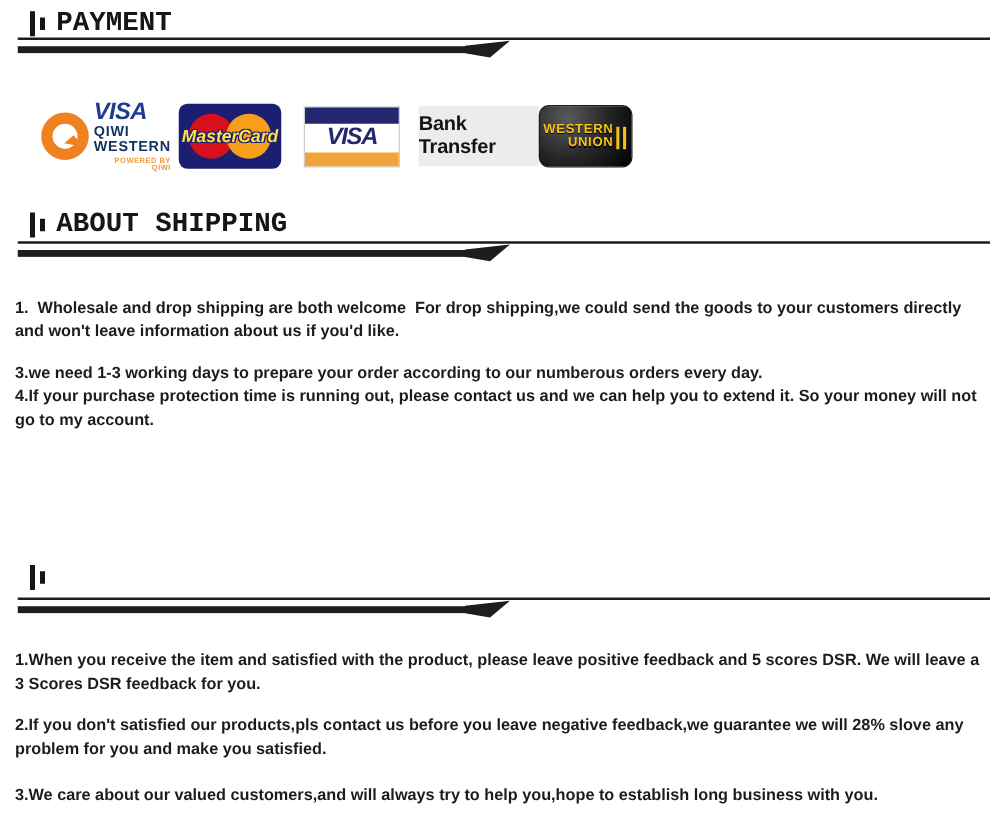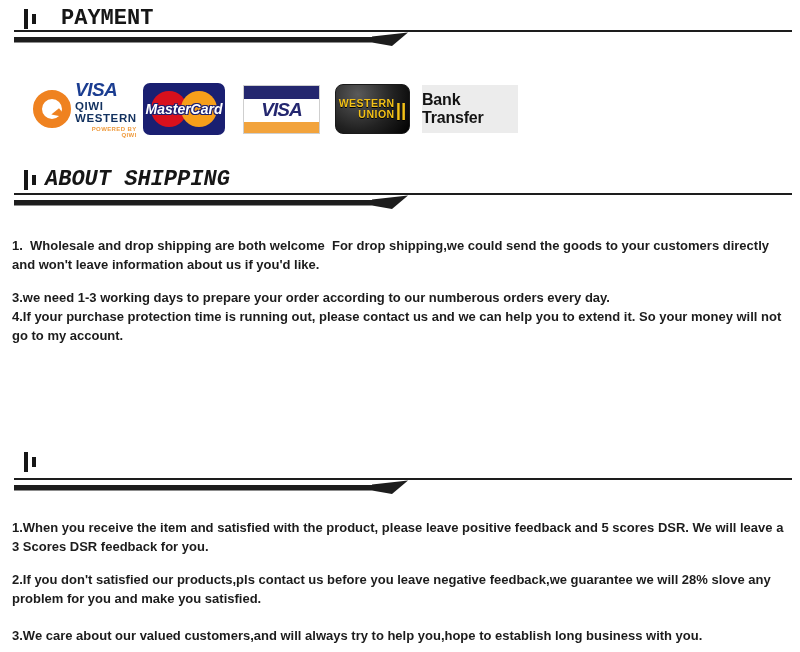--- a/index.html
+++ b/index.html
@@ -30,21 +30,21 @@
     border-left:10px solid transparent;border-top:12px solid #ef8220;transform:rotate(-40deg);}
   .qiwi-text{margin-left:4px;line-height:1;}
   .qiwi-visa{font-size:19px;font-weight:bold;font-style:italic;color:#1b3d91;letter-spacing:-0.5px;}
   .qiwi-wallet{font-size:11.5px;font-weight:bold;color:#12315f;letter-spacing:0.6px;margin-top:2px;}
   .qiwi-tag{font-size:6px;font-weight:bold;color:#ef9a3c;text-align:right;margin-top:2px;letter-spacing:0.4px;}
   
   .mc{position:relative;width:82px;height:52px;margin-right:18px;background:#1a1f71;border-radius:7px;overflow:hidden;}
   .mc-red{position:absolute;top:8px;left:8px;width:36px;height:36px;border-radius:50%;background:#d8101c;}
   .mc-orange{position:absolute;top:8px;right:8px;width:36px;height:36px;border-radius:50%;background:#f79f1a;}
   .mc-label{position:absolute;top:50%;left:50%;transform:translate(-50%,-52%);
-    font-size:14px;font-weight:bold;font-style:italic;color:#ffffff;white-space:nowrap;
+    font-size:14px;font-weight:bold;font-style:italic;color:#fde047;white-space:nowrap;
     text-shadow:-1px -1px 0 #1a1f71,1px -1px 0 #1a1f71,-1px 1px 0 #1a1f71,1px 1px 0 #1a1f71;}
   
   .visa{width:77px;height:49px;margin-right:15px;border:1px solid #cfcfcf;background:#ffffff;
     display:flex;flex-direction:column;}
   .visa-top{height:13px;background:#24276f;}
   .visa-mid{flex:1;display:flex;align-items:center;justify-content:center;}
   .visa-word{font-size:19px;font-weight:bold;font-style:italic;color:#24276f;letter-spacing:-1px;}
   .visa-bot{height:11px;background:#f2a33c;}
   
   .wu{width:75px;height:50px;margin-right:12px;border-radius:8px;
@@ -62,21 +62,21 @@
   
   .textblock{position:absolute;left:12px;width:772px;}
   .textblock p{
     margin:0 0 14px 0;font-size:13px;font-weight:bold;line-height:19px;
     color:#1c1c1c;white-space:pre-wrap;
   }
 </style>
 </head>
 <body>
 
-<div class="sec-header" style="top:6px;gap:16px;">
+<div class="sec-header" style="top:6px;">
   <span class="hdr-icon"><span class="b1"></span><span class="b2"></span></span>
   <span>PAYMENT</span>
 </div>
 
 <div class="divider" style="top:29px;">
   <svg viewBox="0 0 778 18" width="778" height="18" preserveAspectRatio="none">
     <rect x="0" y="1" width="778" height="2" fill="#1d1d1d"></rect>
     <rect x="0" y="8" width="358" height="5.5" fill="#1d1d1d"></rect>
     <polygon points="358,7.5 394,3.5 378,17 358,13.5" fill="#1d1d1d"></polygon>
   </svg>
@@ -100,37 +100,37 @@
   </div>
 
   <div class="logo visa">
     <div class="visa-top"></div>
     <div class="visa-mid">
       <span class="visa-word">VISA</span>
     </div>
     <div class="visa-bot"></div>
   </div>
 
+  <div class="logo bt">
+    <span class="bt-label">Bank Transfer</span>
+  </div>
+
   <div class="logo wu">
     <div class="wu-inner">
       <div class="wu-lines">
         <span>WESTERN</span>
         <span>UNION</span>
       </div>
       <span class="wu-bars">||</span>
     </div>
   </div>
 
-  <div class="logo bt">
-    <span class="bt-label">Bank Transfer</span>
-  </div>
-
 </div>
 
-<div class="sec-header" style="top:167px;font-style:italic;">
+<div class="sec-header" style="top:167px;">
   <span class="hdr-icon"><span class="b1"></span><span class="b2"></span></span>
   <span>ABOUT SHIPPING</span>
 </div>
 
 <div class="divider" style="top:192px;">
   <svg viewBox="0 0 778 18" width="778" height="18" preserveAspectRatio="none">
     <rect x="0" y="1" width="778" height="2" fill="#1d1d1d"></rect>
     <rect x="0" y="8" width="358" height="5.5" fill="#1d1d1d"></rect>
     <polygon points="358,7.5 394,3.5 378,17 358,13.5" fill="#1d1d1d"></polygon>
   </svg>

